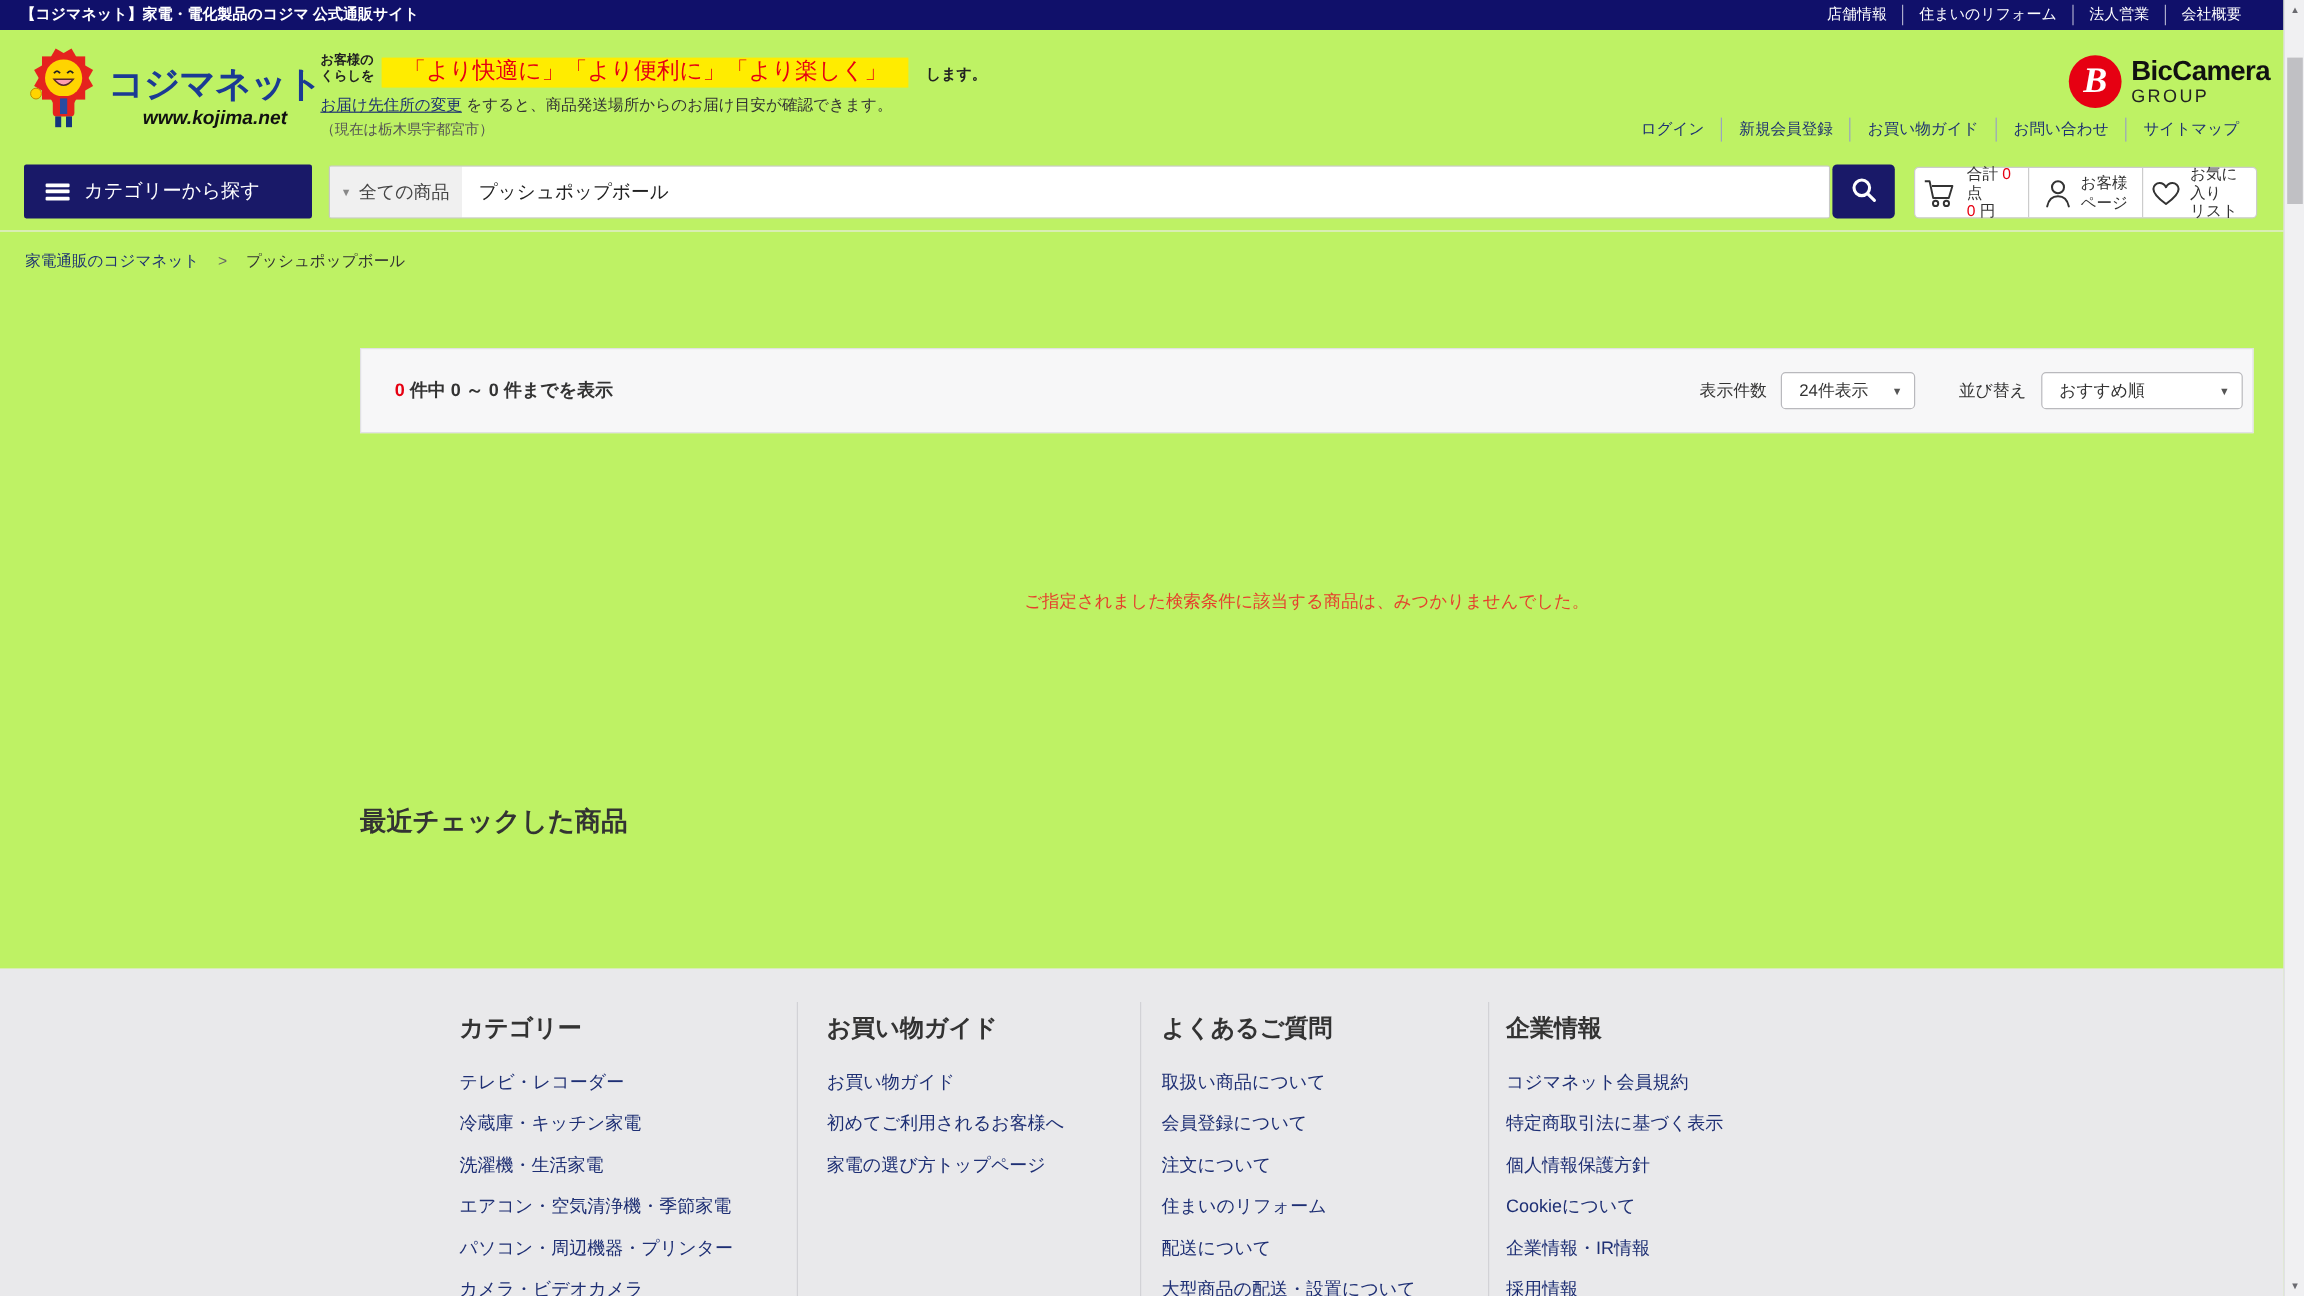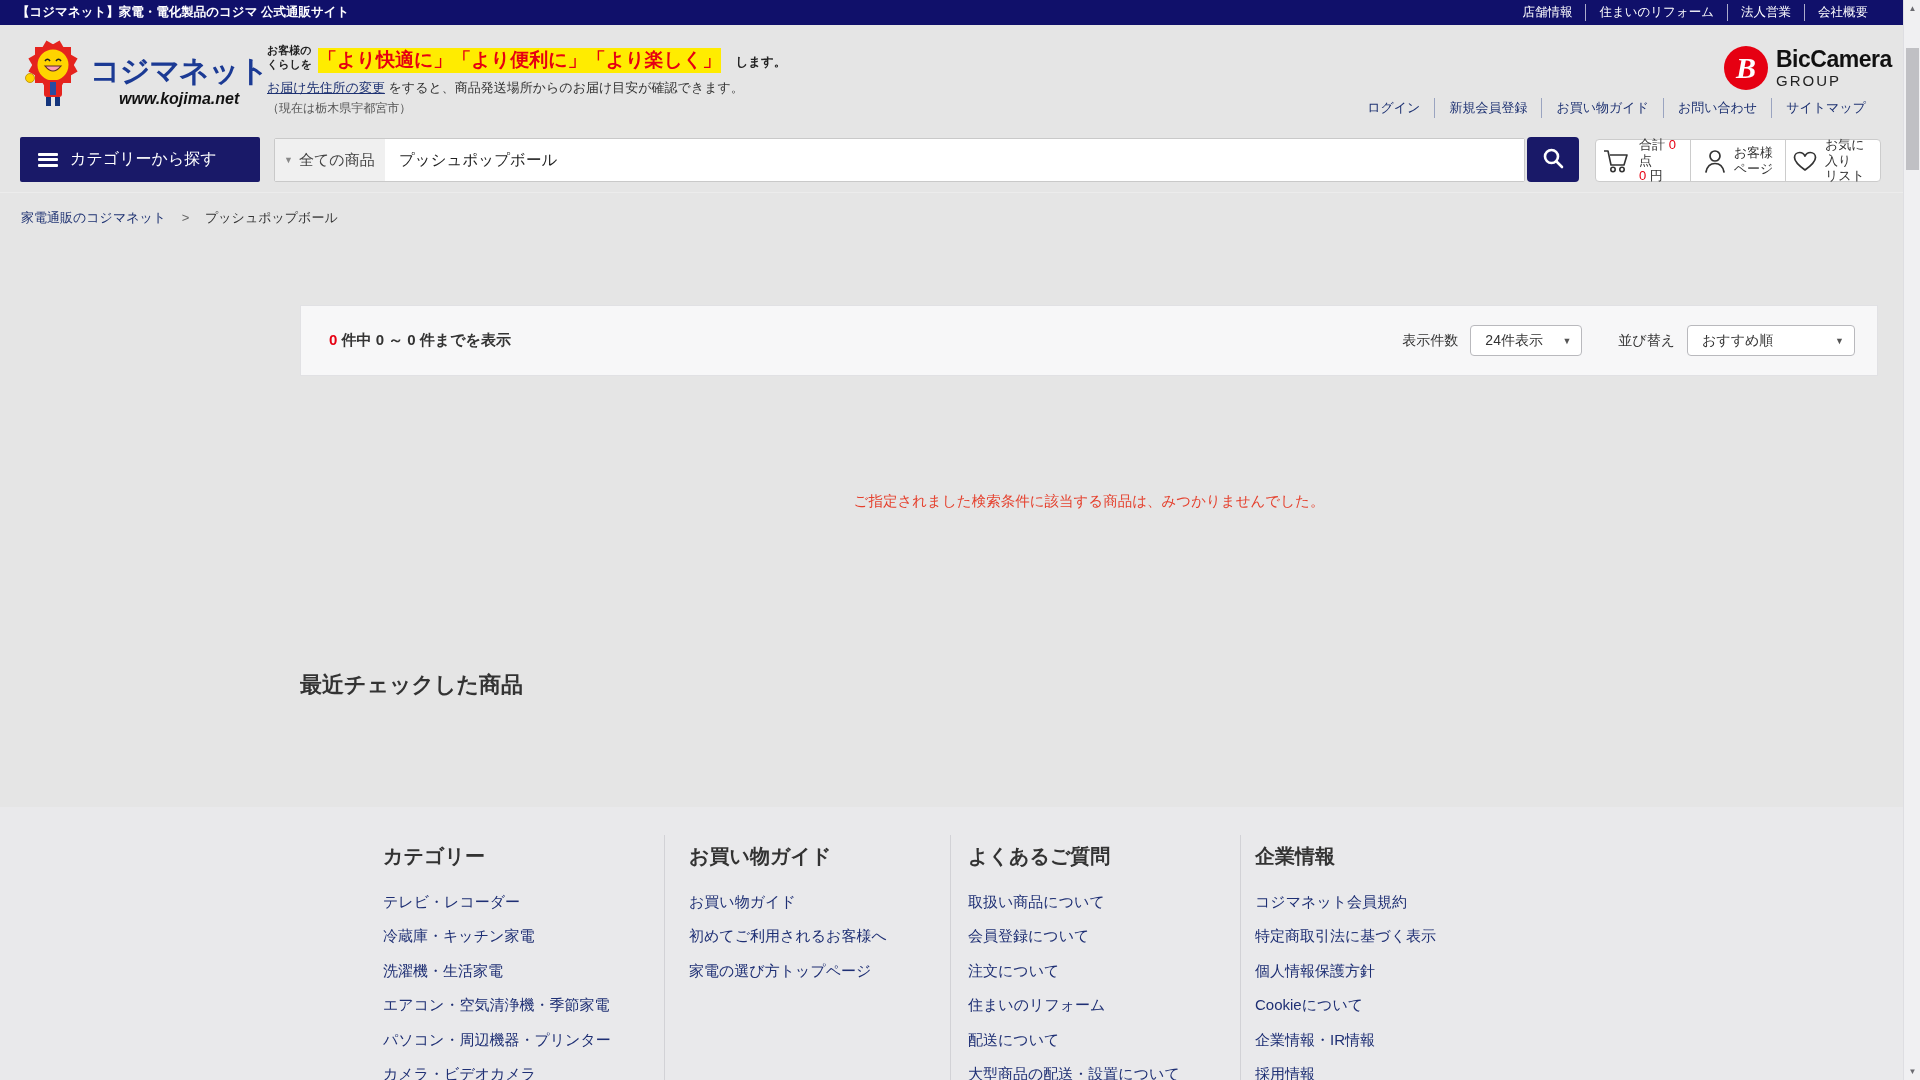--- a/index.html
+++ b/index.html
@@ -1,39 +1,39 @@
 <!DOCTYPE html>
 <html><head>
 <meta charset="utf-8">
 <style>
   * { margin:0; padding:0; box-sizing:border-box; }
   html,body { width:1920px; height:1080px; overflow:hidden; background:#fff;
     font-family:"Liberation Sans","DejaVu Sans",sans-serif; }
-  #page { position:relative; width:1920px; height:1080px; background:#e5e5e5; }
+  #page { position:relative; width:1920px; height:1080px; background:#bef264; }
   a { text-decoration:none; cursor:pointer; }
 
   
   .topbar { position:absolute; left:0; top:0; width:1903px; height:25px;
     background:#10106a; display:flex; align-items:center; }
   .topbar-title { color:#fff; font-size:12.5px; font-weight:bold; margin-left:17px; }
   .topbar-links { margin-left:auto; margin-right:22px; display:flex; list-style:none; }
   .topbar-links li { display:flex; align-items:center; }
   .topbar-links li + li { border-left:1px solid rgba(255,255,255,.65); }
   .topbar-links a { color:#fff; font-size:12.5px; padding:0 13px; }
 
   
   .logo { position:absolute; left:22px; top:38px; display:flex; align-items:flex-start; cursor:pointer; }
   .logo-txt { margin-left:4px; }
   .logo-name { font-size:30px; font-weight:900; color:#1b3a94; letter-spacing:-1px; line-height:1; margin-top:18px; }
   .logo-url { font-size:16px; font-weight:700; font-style:italic; color:#111; text-align:center; margin-top:4px; }
 
   .tagline { position:absolute; left:267px; top:44px; }
   .tag-row1 { display:flex; align-items:flex-end; }
   .tag-prefix { font-size:11px; font-weight:bold; color:#222; line-height:1.25; margin-right:6px; margin-bottom:1px; }
-  .tag-hl { background:#ffec00; color:#e60012; font-weight:700; font-size:19px; padding:1px 0; line-height:1.2; }
+  .tag-hl { background:#ffec00; color:#e60012; font-weight:400; font-size:19px; padding:1px 18px; line-height:1.2; }
   .tag-suffix { font-size:12.5px; font-weight:bold; color:#222; margin-left:14px; margin-bottom:2px; }
   .tag-row2 { margin-top:6px; font-size:13px; color:#333; }
   .tag-row2 a { color:#1e3272; text-decoration:underline; }
   .tag-row3 { margin-top:3px; font-size:12px; color:#555; }
 
   .bic { position:absolute; left:1724px; top:46px; display:flex; align-items:center; }
   .bic-circle { width:44px; height:44px; border-radius:50%; background:#e60012; color:#fff;
     display:flex; align-items:center; justify-content:center; font-size:30px; font-weight:900;
     font-style:italic; font-family:"Liberation Serif","DejaVu Serif",serif; }
   .bic-txt { margin-left:8px; line-height:1; }
@@ -76,21 +76,21 @@
 
   .header-sep { position:absolute; left:0; top:192px; width:1903px; height:1px; background:#ececec; }
 
   
   .breadcrumb { position:absolute; left:21px; top:209px; font-size:13px; color:#333; }
   .breadcrumb a { color:#1e3272; }
   .breadcrumb .sep { color:#666; margin:0 12px; }
 
   
   .results-bar { position:absolute; left:300px; top:290px; width:1578px; height:71px;
-    background:#f7f7f8; border:1px solid #e1e1e4; display:flex; align-items:center; padding:0 22px 0 28px;margin-top:15px; }
+    background:#f7f7f8; border:1px solid #e1e1e4; display:flex; align-items:center; padding:0 8px 0 28px; }
   .res-count { font-size:15px; font-weight:600; color:#333; }
   .res-count .zero { color:#e60012; font-weight:700; }
   .res-controls { margin-left:auto; display:flex; align-items:center; }
   .res-label { font-size:14px; color:#333; margin-right:12px; }
   .res-select { height:31px; background:#fff; border:1px solid #b9b9bd; border-radius:4px;
     display:flex; align-items:center; justify-content:space-between; padding:0 10px 0 14px;
     font-size:14px; color:#333; cursor:pointer; }
   .res-select .arr { font-size:9px; color:#555; margin-left:10px; }
   .sel-count { width:112px; margin-right:36px; }
   .sel-sort { width:168px; }

